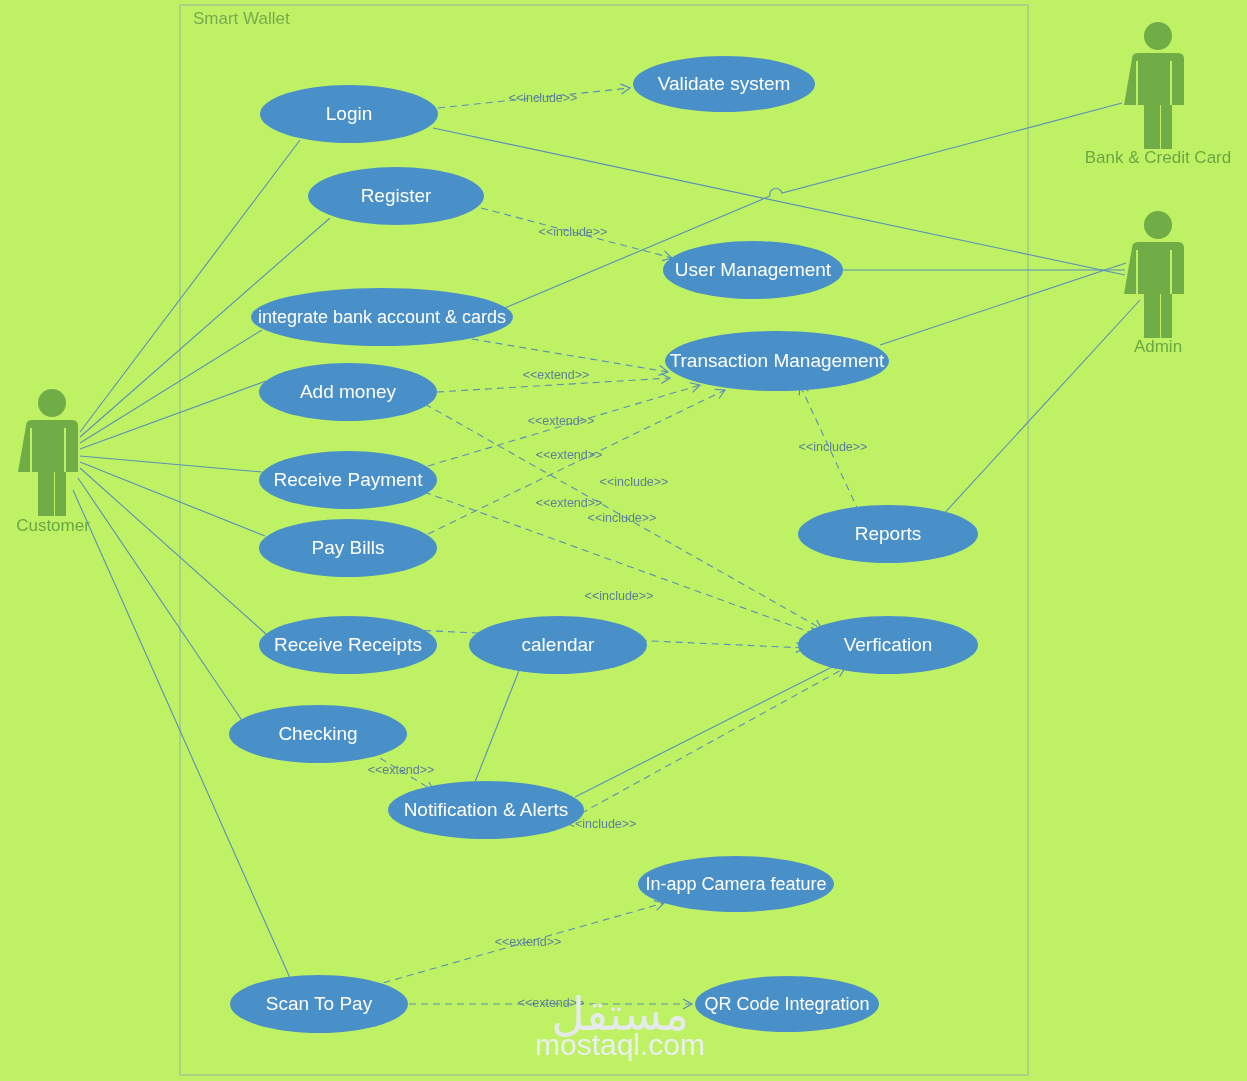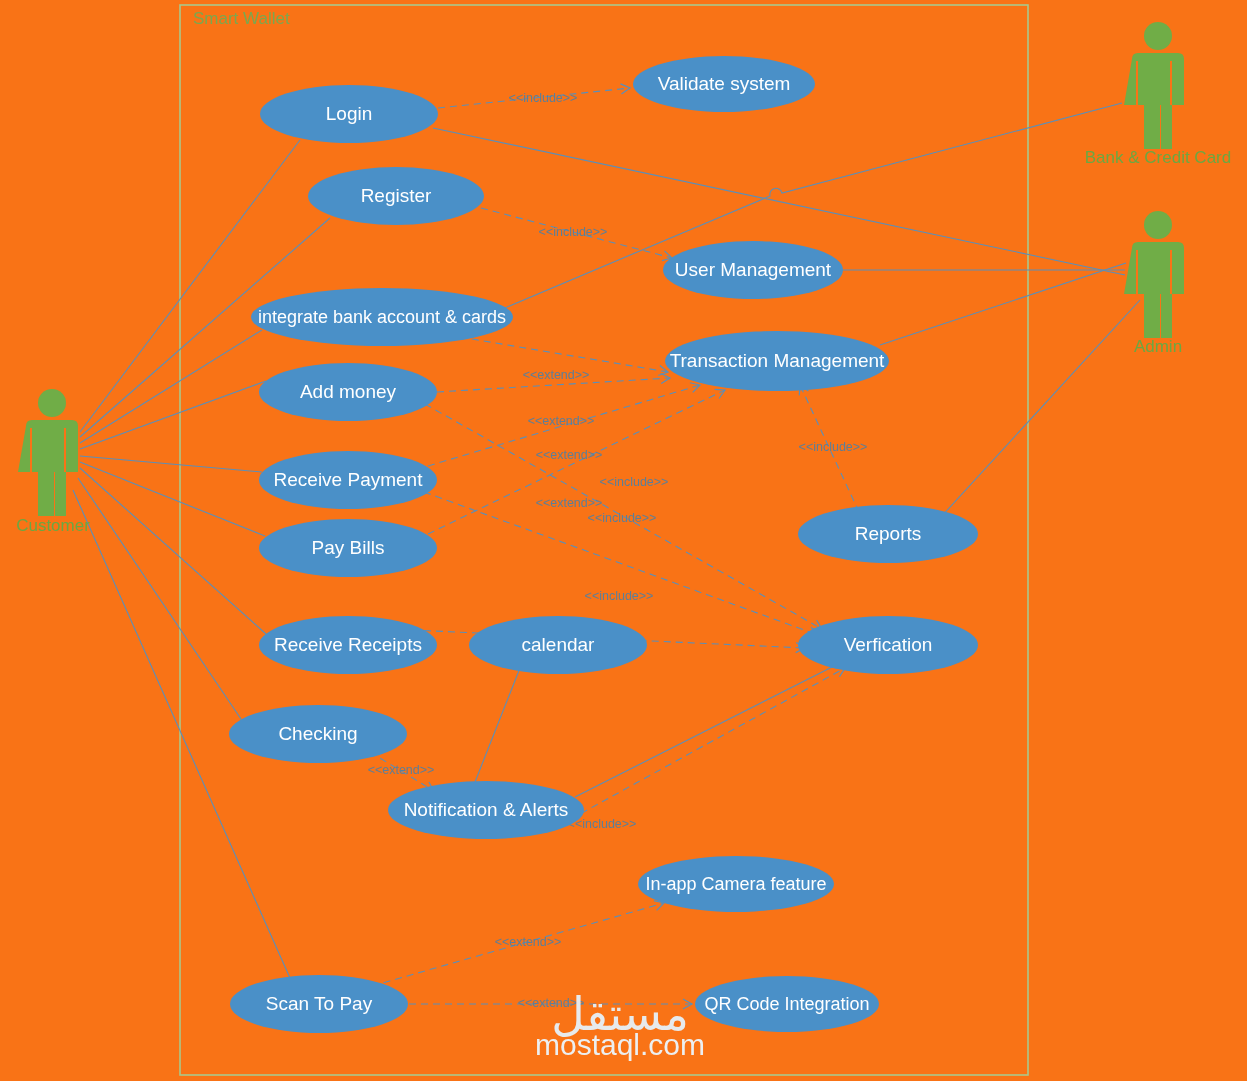--- a/index.html
+++ b/index.html
@@ -8,21 +8,21 @@
     padding: 0;
     background: #ffffff;
   }
   body {
     font-family: "Liberation Sans", sans-serif;
   }
   #diagram-root {
     position: relative;
     width: 1247px;
     height: 1081px;
-    background: #f97316;
+    background: #bef264;
     overflow: hidden;
   }
   svg#uml-canvas {
     position: absolute;
     left: 0;
     top: 0;
     width: 1247px;
     height: 1081px;
   }
   .uc-ellipse {

